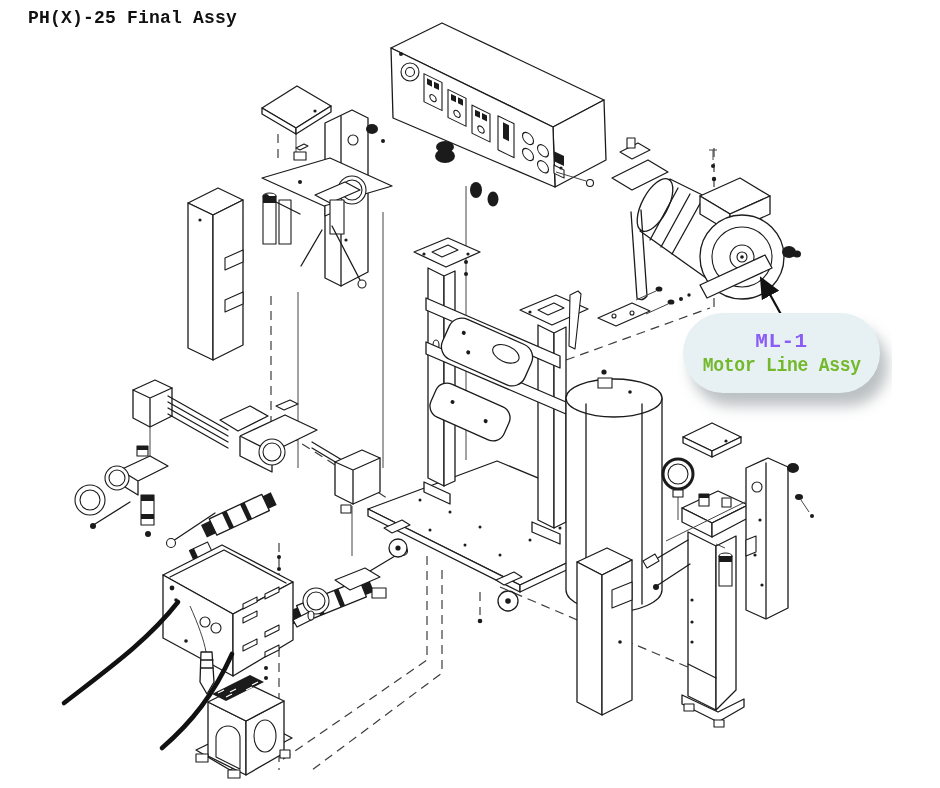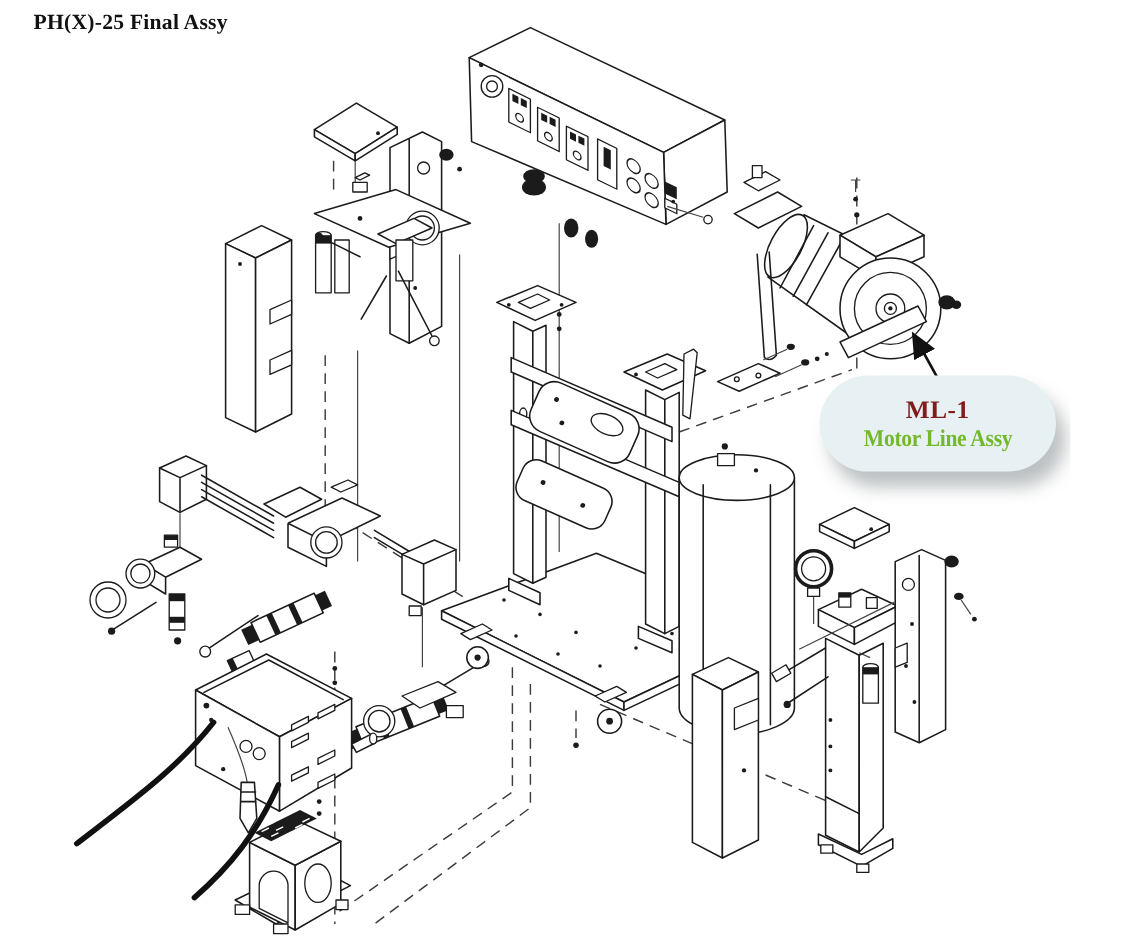--- a/index.html
+++ b/index.html
@@ -1,17 +1,17 @@
 <!DOCTYPE html>
 <html><head>
 <meta charset="utf-8">
 <style>
   html,body{margin:0;padding:0;background:#fff;}
   .stage{position:relative;width:892px;height:788px;overflow:hidden;background:#fff;
-         font-family:Liberation Serif, serif;}
+         font-family:Liberation Mono, monospace;}
   .page-title{position:absolute;left:28px;top:8px;font-size:18px;font-weight:bold;
               color:#111;letter-spacing:.2px;}
   svg{position:absolute;left:0;top:0;}
   .ln{fill:none;stroke:#1b1b1b;stroke-width:1.3;stroke-linejoin:round;stroke-linecap:round;}
   .fw{fill:#ffffff;stroke:#1b1b1b;stroke-width:1.3;stroke-linejoin:round;}
   .fw2{fill:#ffffff;stroke:#1b1b1b;stroke-width:1.1;stroke-linejoin:round;}
   .dk{fill:#1b1b1b;stroke:none;}
   .dsh{fill:none;stroke:#3c3c3c;stroke-width:1.2;stroke-dasharray:9 6;}
   .thin{fill:none;stroke:#444;stroke-width:1;}
   .cable{fill:none;stroke:#111;stroke-width:4.6;stroke-linecap:round;}
@@ -422,17 +422,17 @@
       <path class="thin" d="M801,500 L809,512"></path>
       <circle cx="812" cy="516" r="2" class="dk"></circle>
     </g>
 
     <g>
       <path d="M783,318 L762,280" stroke="#111" stroke-width="2.2" fill="none" marker-end="url(#arw)"></path>
     </g>
   </svg>
 
   <div class="callout" style="background: rgb(231, 241, 243);">
-    <span class="code" style="color: #7f1d1d;">ML-1</span>
+    <span class="code" style="color: #8b5cf6;">ML-1</span>
     <span class="lbl" style="color: rgb(116, 184, 44);">Motor Line Assy</span>
   </div>
 
 </div>
 
 </body></html>

